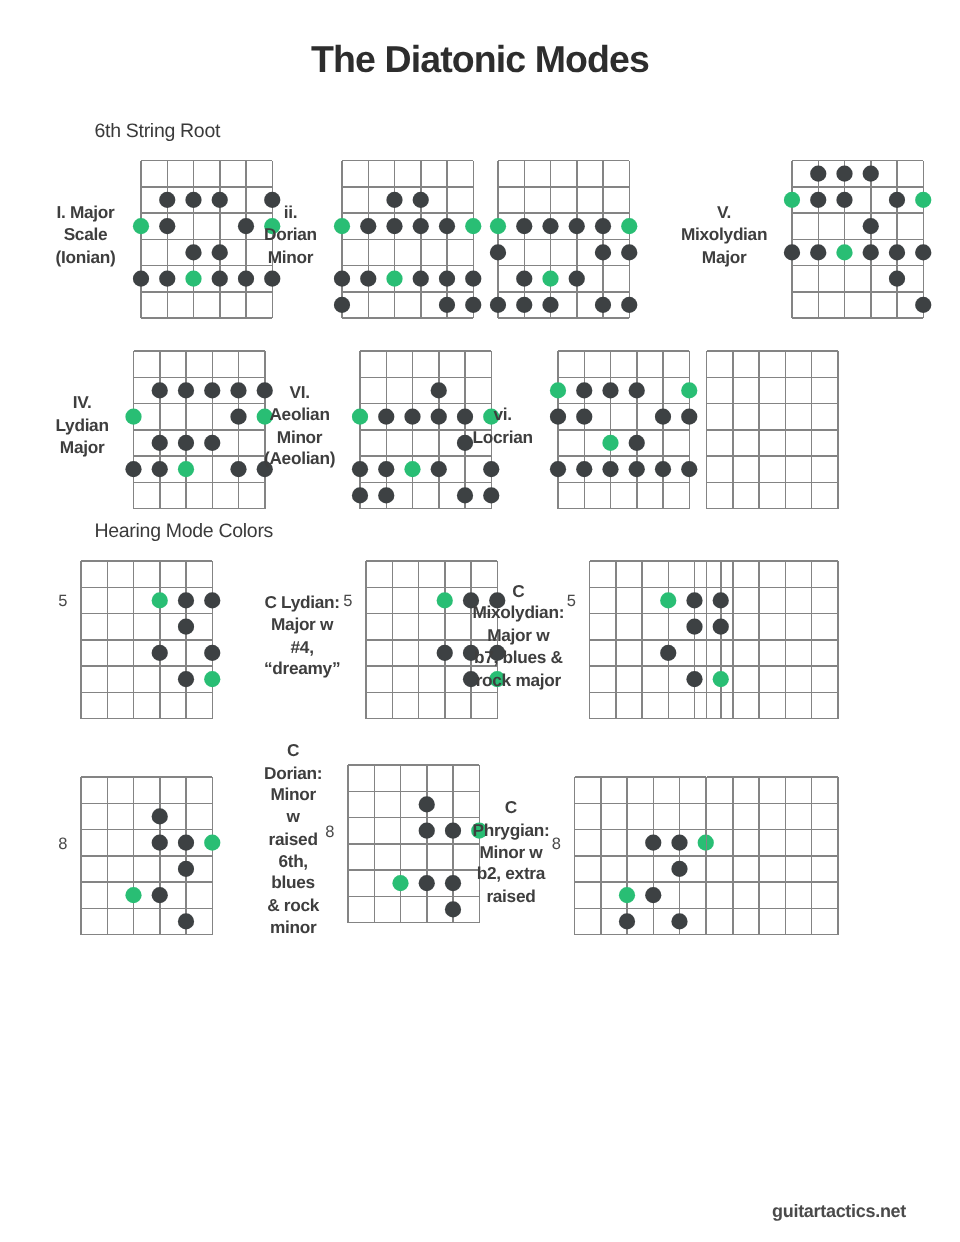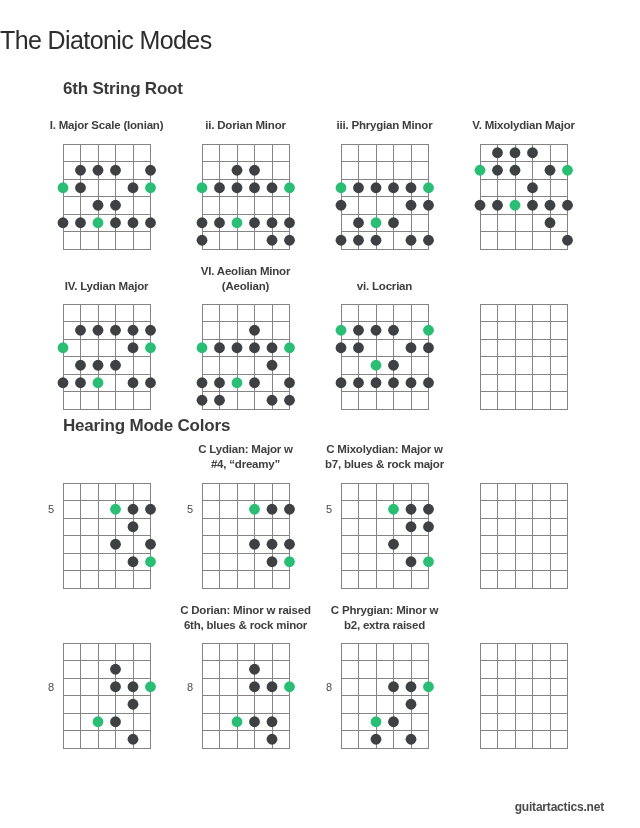--- a/index.html
+++ b/index.html
@@ -10,41 +10,41 @@
     box-sizing: border-box;
     padding-top: 26px;
     overflow: hidden;
     font-family: "Liberation Sans", sans-serif;
     color: #3c3c3c;
     background: #ffffff;
   }
   .title {
     margin: 0 0 24px 0;
     font-size: 25px;
-    font-weight: 400;
+    font-weight: 700;
     letter-spacing: -0.6px;
-    text-align: left;
+    text-align: center;
     color: #2d2d2d;
   }
   .section { padding-left: 37px; }
   .section + .section { }
   .section-heading {
     margin: 0 0 6px 26px;
-    font-size: 17px;
-    font-weight: 700;
+    font-size: 13px;
+    font-weight: 400;
     letter-spacing: -0.2px;
     color: #3a3a3a;
   }
   .grid4 {
     display: grid;
     grid-template-columns: repeat(4, 139px);
     row-gap: 8px;
     align-items: end;
   }
-  .cell { display: flex; flex-direction: column; align-items: center; }
+  .cell { display: flex; flex-direction: row; align-items: center; }
   .dlabel {
     min-height: 28px;
     margin-bottom: 4px;
     display: flex;
     flex-direction: column;
     justify-content: flex-end;
     align-items: center;
     text-align: center;
     font-size: 11.5px;
     font-weight: 600;
@@ -145,23 +145,20 @@
                 <circle cx="52.5" cy="78.75" r="5.4" fill="#3d4143"></circle>
                 <circle cx="70" cy="78.75" r="5.4" fill="#3d4143"></circle>
                 <circle cx="87.5" cy="78.75" r="5.4" fill="#3d4143"></circle>
                 <circle cx="0" cy="96.25" r="5.4" fill="#3d4143"></circle>
                 <circle cx="70" cy="96.25" r="5.4" fill="#3d4143"></circle>
                 <circle cx="87.5" cy="96.25" r="5.4" fill="#3d4143"></circle>
               </svg></div>
   </div>
 
   <div class="cell">
-    <div class="dlabel">
-              <div>iii. Phrygian Minor</div>
-            </div>
     <div class="board"><svg viewBox="-17 -7 122 119" width="122" height="119">
                 <g stroke="#848484" stroke-width="1" shape-rendering="crispEdges">
                   <line x1="0" x2="0" y1="0" y2="105"></line>
                   <line x1="17.5" x2="17.5" y1="0" y2="105"></line>
                   <line x1="35" x2="35" y1="0" y2="105"></line>
                   <line x1="52.5" x2="52.5" y1="0" y2="105"></line>
                   <line x1="70" x2="70" y1="0" y2="105"></line>
                   <line x1="87.5" x2="87.5" y1="0" y2="105"></line>
                   <line x1="0" x2="87.5" y1="0" y2="0"></line>
                   <line x1="0" x2="87.5" y1="17.5" y2="17.5"></line>

